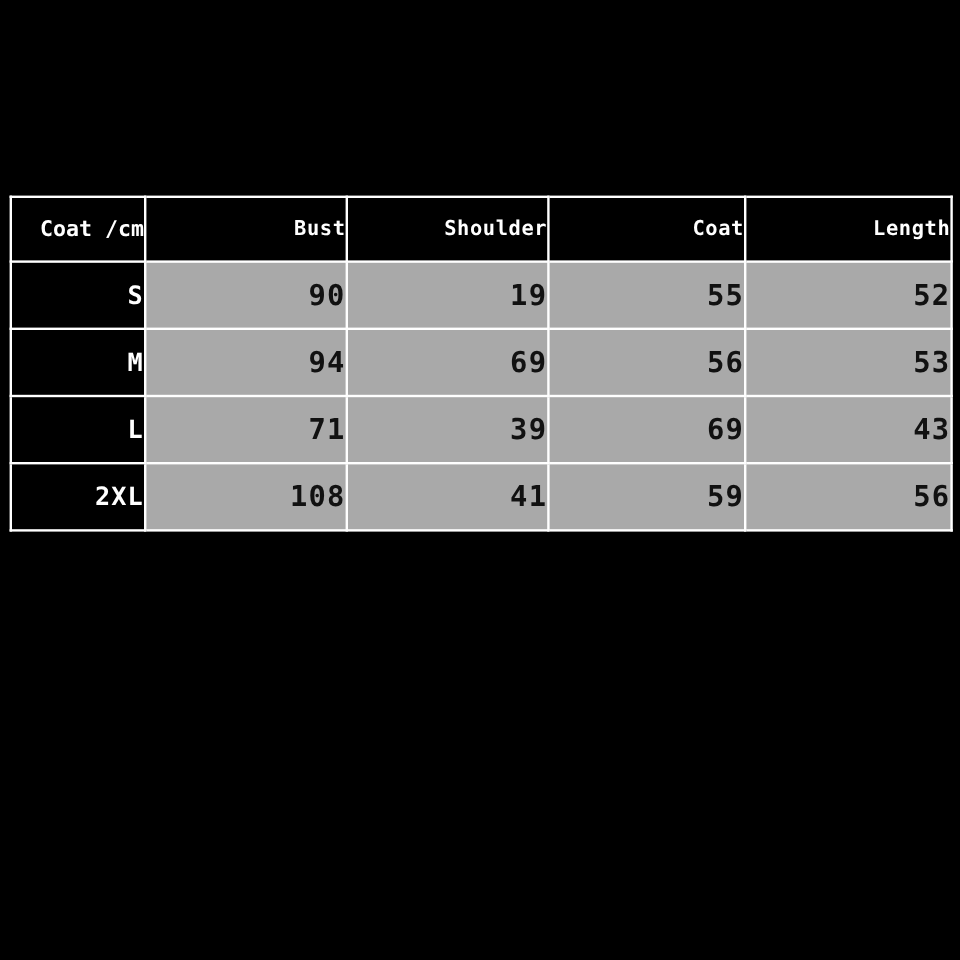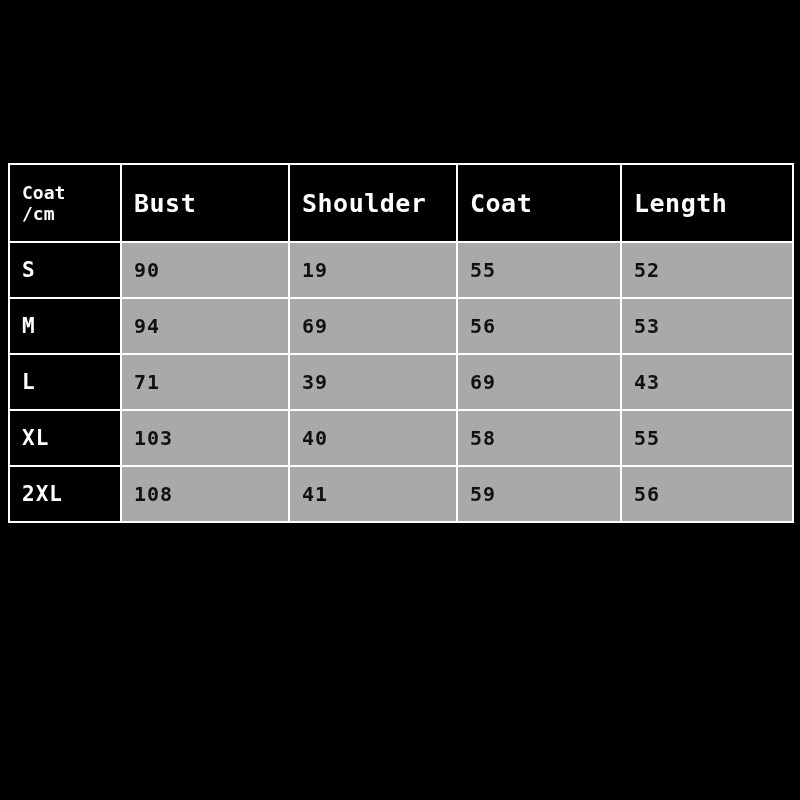--- a/index.html
+++ b/index.html
@@ -33,49 +33,49 @@
   }
   table.size-chart col.c0 { width: 112px; }
   table.size-chart col.c1 { width: 168px; }
   table.size-chart col.c2 { width: 168px; }
   table.size-chart col.c3 { width: 164px; }
   table.size-chart col.c4 { width: 172px; }
 
   table.size-chart th,
   table.size-chart td {
     border: 2px solid #ffffff;
-    text-align: left;
+    text-align: right;
     vertical-align: middle;
-    padding: 12px;
+    padding: 0;
     font-weight: bold;
   }
   
   tr.head-row th {
     height: 52px;
     background: #000000;
     color: #ffffff;
-    font-size: 25px;
+    font-size: 17px;
     letter-spacing: 0.5px;
   }
   tr.head-row th.corner {
     font-size: 18px;
     letter-spacing: 0px;
   }
   
   tbody tr { height: 56px; }
   td.size-cell {
     background: #000000;
     color: #ffffff;
     font-size: 21px;
     letter-spacing: 1px;
   }
   td.value-cell {
     background: #a9a9a9;
     color: #111111;
-    font-size: 20px;
+    font-size: 24px;
     letter-spacing: 1px;
   }
 </style>
 </head>
 <body>
 
 <div class="page">
   <div class="table-wrap">
     <table class="size-chart">
       <colgroup>
@@ -110,27 +110,20 @@
           <td class="value-cell">53</td>
         </tr>
         <tr>
           <td class="size-cell">L</td>
           <td class="value-cell">71</td>
           <td class="value-cell">39</td>
           <td class="value-cell">69</td>
           <td class="value-cell">43</td>
         </tr>
         <tr>
-          <td class="size-cell">XL</td>
-          <td class="value-cell">103</td>
-          <td class="value-cell">40</td>
-          <td class="value-cell">58</td>
-          <td class="value-cell">55</td>
-        </tr>
-        <tr>
           <td class="size-cell">2XL</td>
           <td class="value-cell">108</td>
           <td class="value-cell">41</td>
           <td class="value-cell">59</td>
           <td class="value-cell">56</td>
         </tr>
       </tbody>
     </table>
   </div>
 </div>

